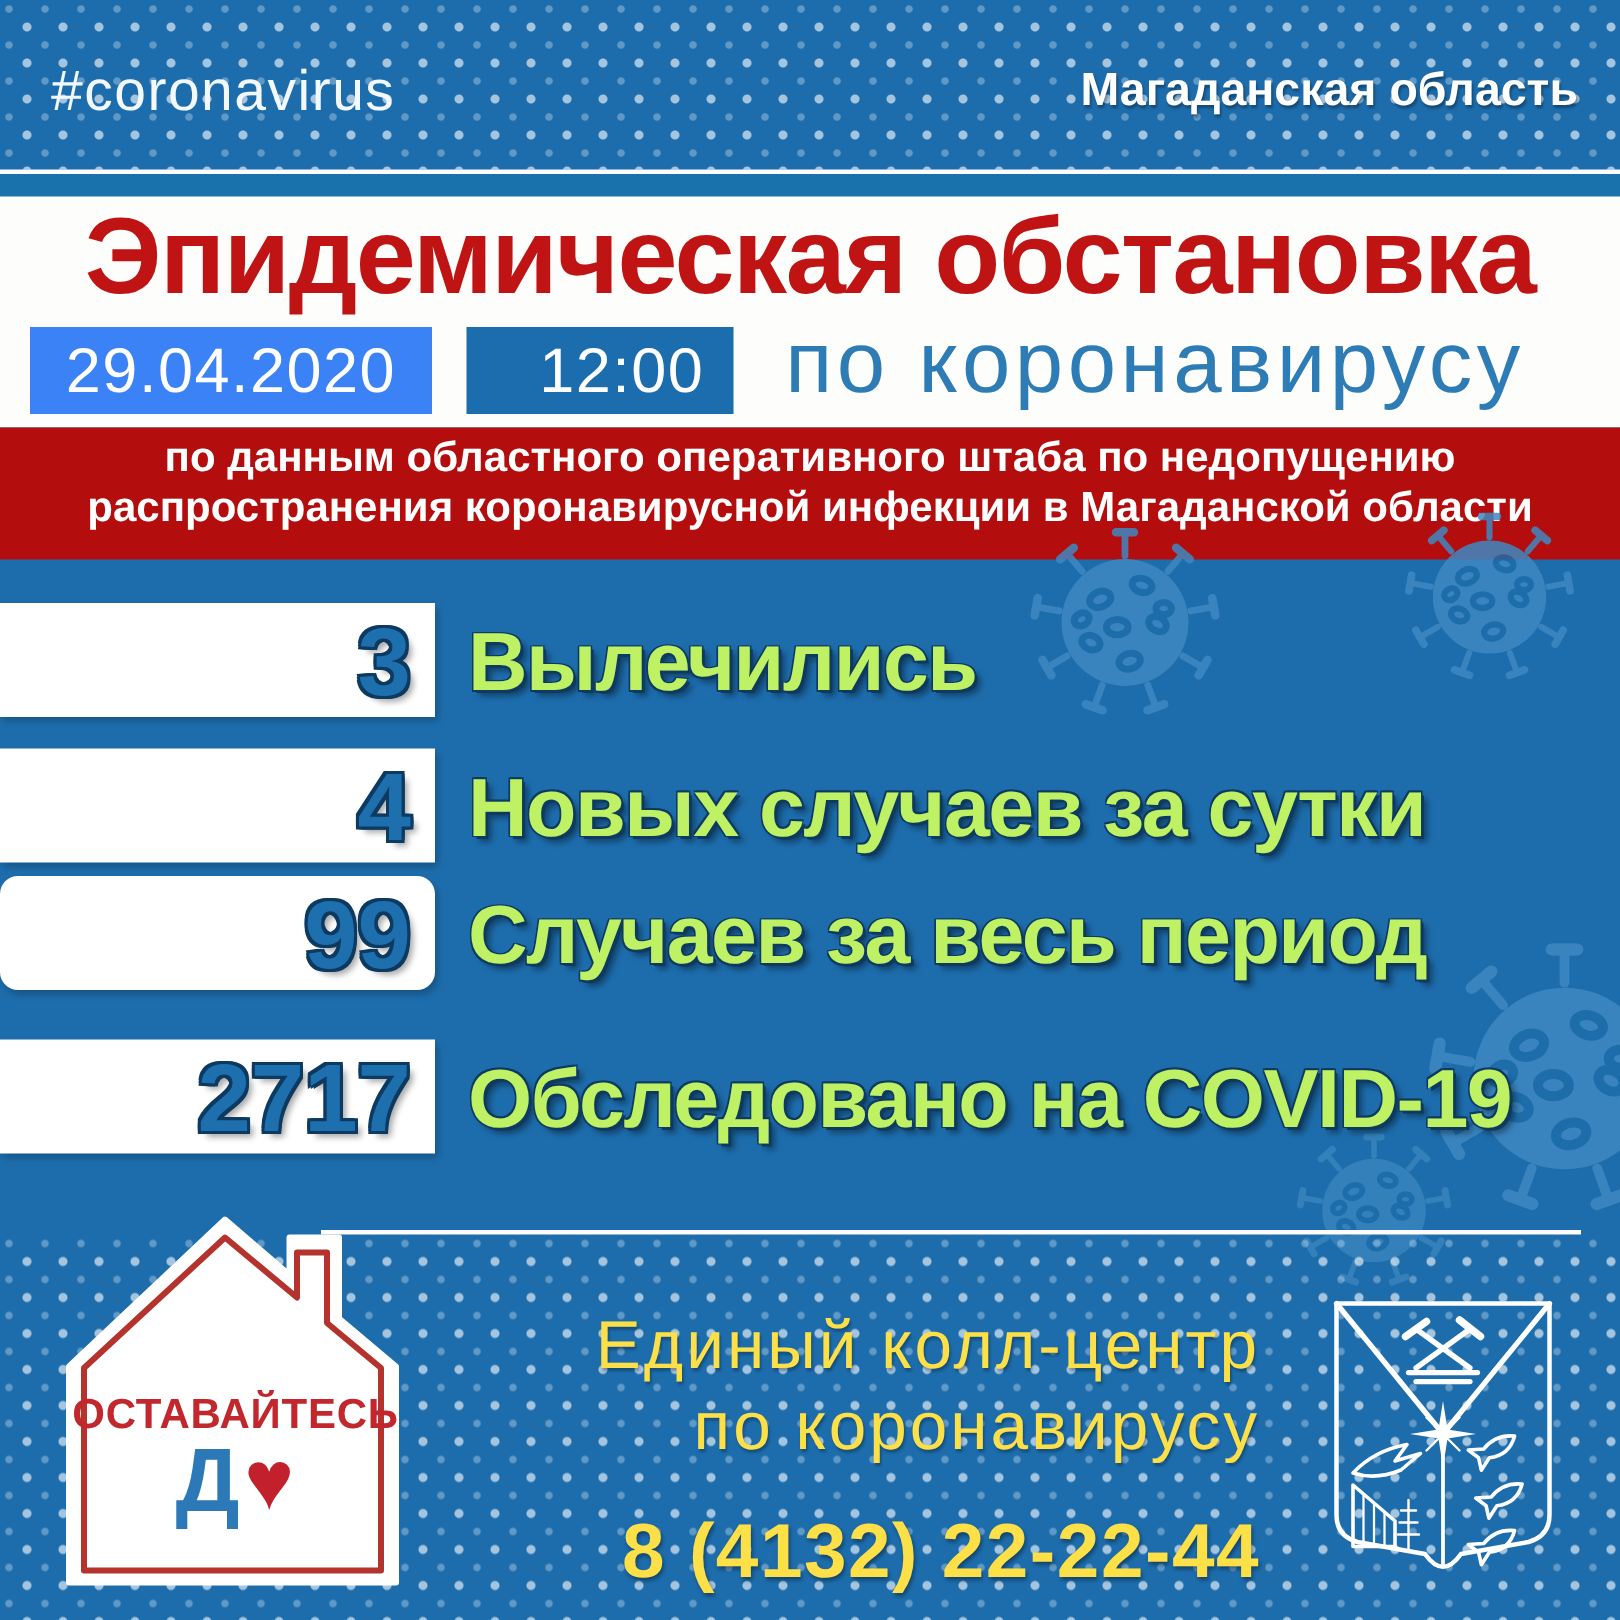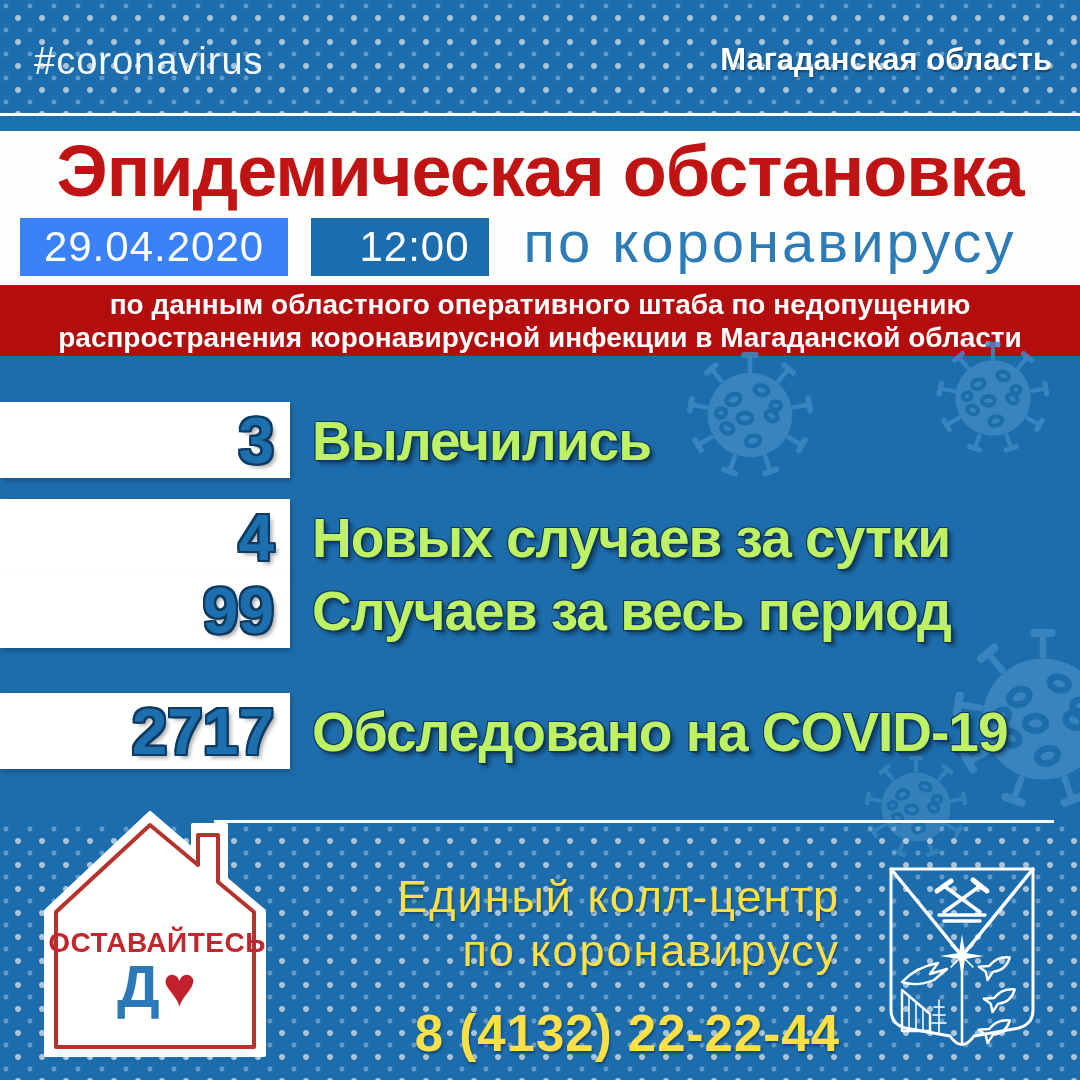--- a/index.html
+++ b/index.html
@@ -28,37 +28,37 @@
   .white-band{top:131px;left:0;width:1080px;height:154px;background:#fdfdfb;}
   .title{top:134px;left:0;width:1080px;text-align:center;color:#c01414;
          font-size:72px;font-weight:bold;letter-spacing:-1px;line-height:74px;}
   .date-box{left:20px;top:218px;width:268px;height:58px;background:#3b82f6;
             color:#fff;font-size:42px;letter-spacing:1px;line-height:58px;text-align:center;}
   .time-box{left:311px;top:218px;width:149px;height:58px;background:#1b6dad;
             color:#fff;font-size:42px;letter-spacing:1px;line-height:58px;text-align:center;padding-left:29px;}
   .subtitle{left:480px;top:210px;width:580px;text-align:center;color:#2d7cb5;
             font-size:58px;letter-spacing:3px;line-height:64px;}
   
-  .red-banner{top:285px;left:0;width:1080px;height:71px;background:#b30d0d;
+  .red-banner{top:285px;left:0;width:1080px;height:88px;background:#b30d0d;
               color:#fff;font-weight:bold;font-size:28px;line-height:33px;
               text-align:center;padding-top:3px;box-sizing:border-box;}
   
   .stat-bar{left:0;width:290px;height:76px;background:#fff;
             box-shadow:2px 3px 5px rgba(0,0,0,.22);}
   .stat-num{position:absolute;right:0;top:0;width:100%;height:76px;line-height:78px;
             text-align:right;padding-right:16px;box-sizing:border-box;
             color:#1e6fae;font-size:64px;font-weight:bold;
             text-shadow:2px 0 0 #0d3a60,-2px 0 0 #0d3a60,0 2px 0 #0d3a60,0 -2px 0 #0d3a60,
                         2px 2px 0 #0d3a60,-2px 2px 0 #0d3a60,2px -2px 0 #0d3a60,-2px -2px 0 #0d3a60,
                         4px 4px 4px rgba(0,0,0,.35);}
   .stat-label{left:312px;height:76px;line-height:78px;color:#bef264;
               font-size:55px;font-weight:bold;letter-spacing:-1px;white-space:nowrap;
               text-shadow:2px 2px 0 #0f3a60,-1px -1px 0 #0f3a60,1px -1px 0 #0f3a60,
                           -1px 1px 0 #0f3a60,4px 4px 4px rgba(0,0,0,.4);}
-  .row0{top:402px;} .row1{top:499px;} .row2{top:572px;} .row3{top:693px;}
+  .row0{top:402px;} .row1{top:499px;} .row2{top:584px;border-radius:12px;} .row3{top:693px;}
   .virus{position:absolute;opacity:.85;}
   
   .bottom-band{top:823px;left:0;width:1080px;height:257px;}
   .divider{top:820px;left:214px;width:840px;height:3px;background:#fff;}
   .house-wrap{left:42px;top:811px;width:230px;height:248px;}
   .stay1{position:absolute;left:0;top:116px;width:100%;text-align:center;
          color:#c2272d;font-size:28px;font-weight:bold;letter-spacing:0.5px;}
   .stay2{position:absolute;left:0;top:146px;width:100%;display:flex;
          justify-content:center;align-items:center;gap:2px;}
   .stay2 .blue-letter{color:#2d78b7;font-size:60px;font-weight:bold;line-height:1;}

